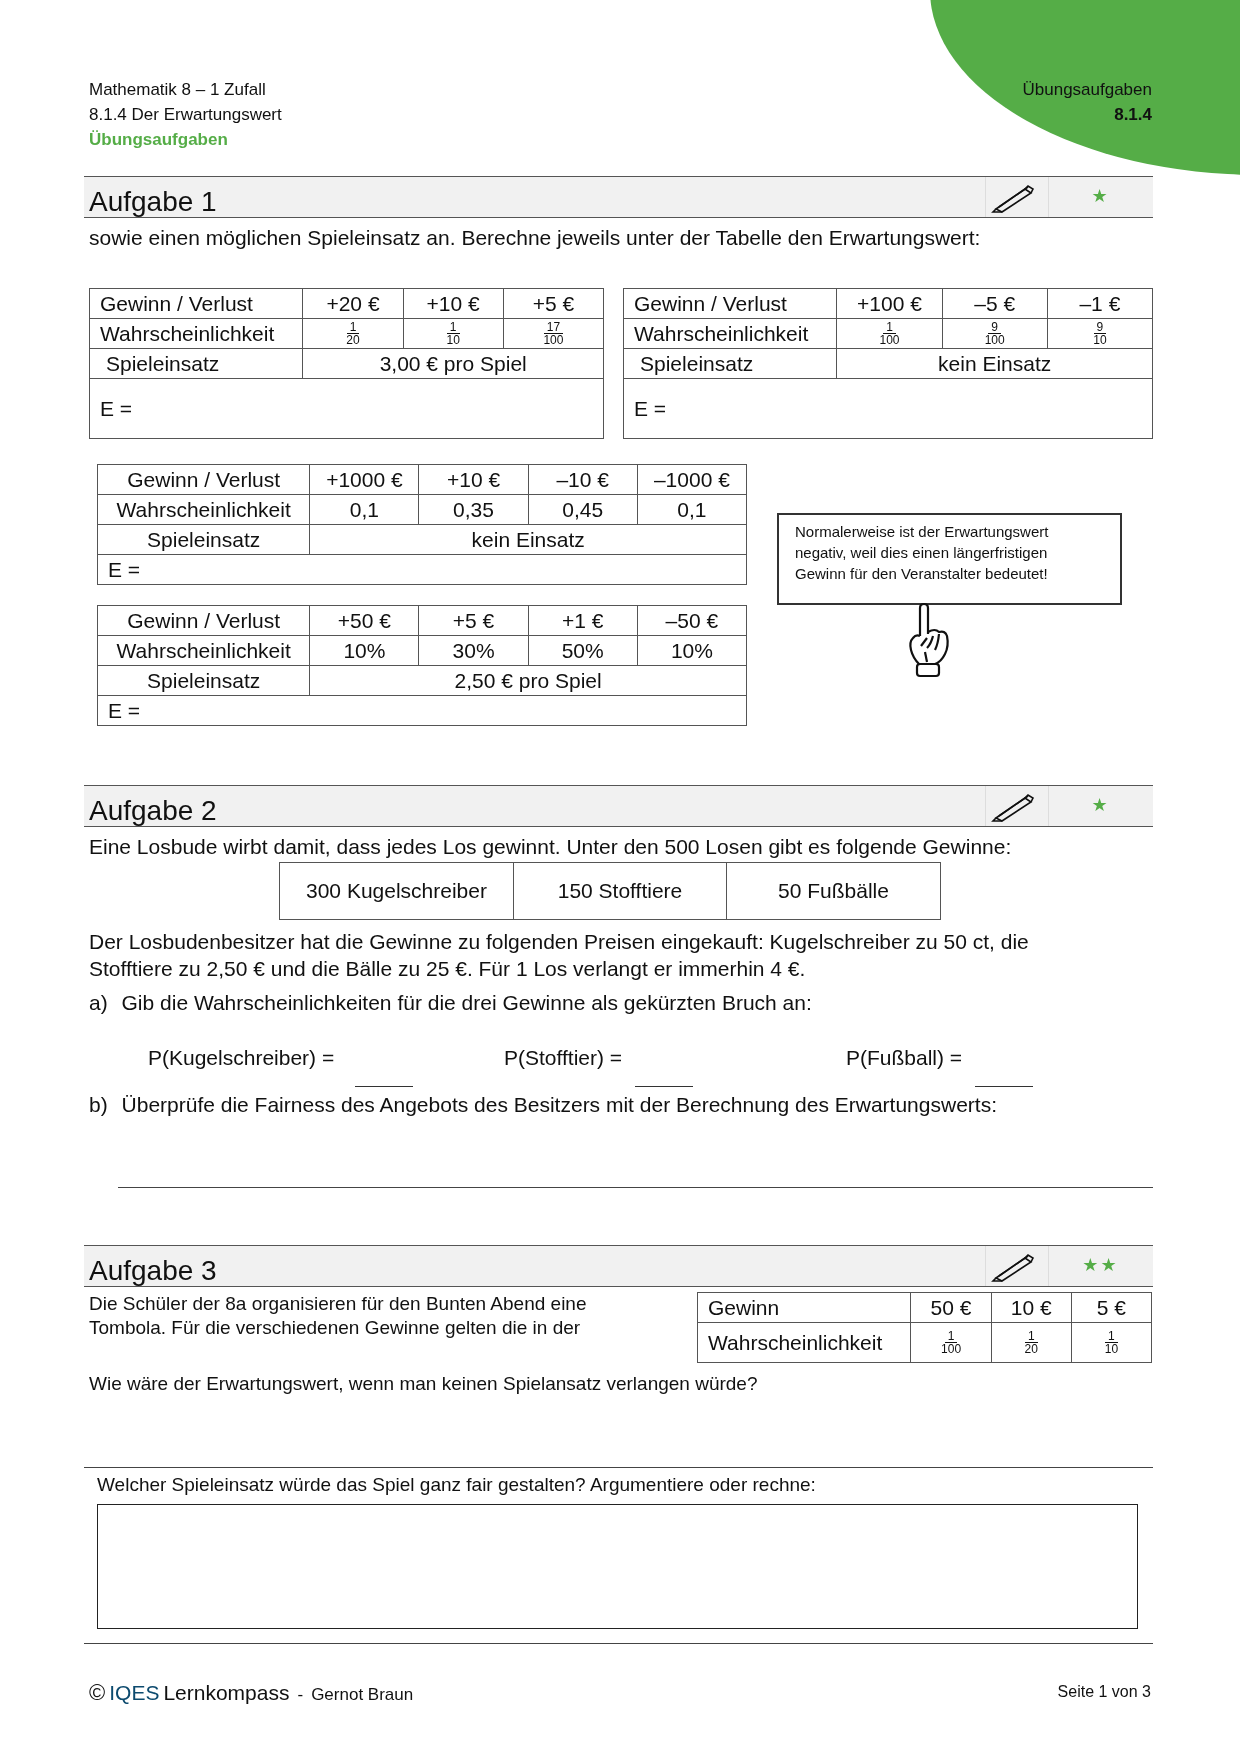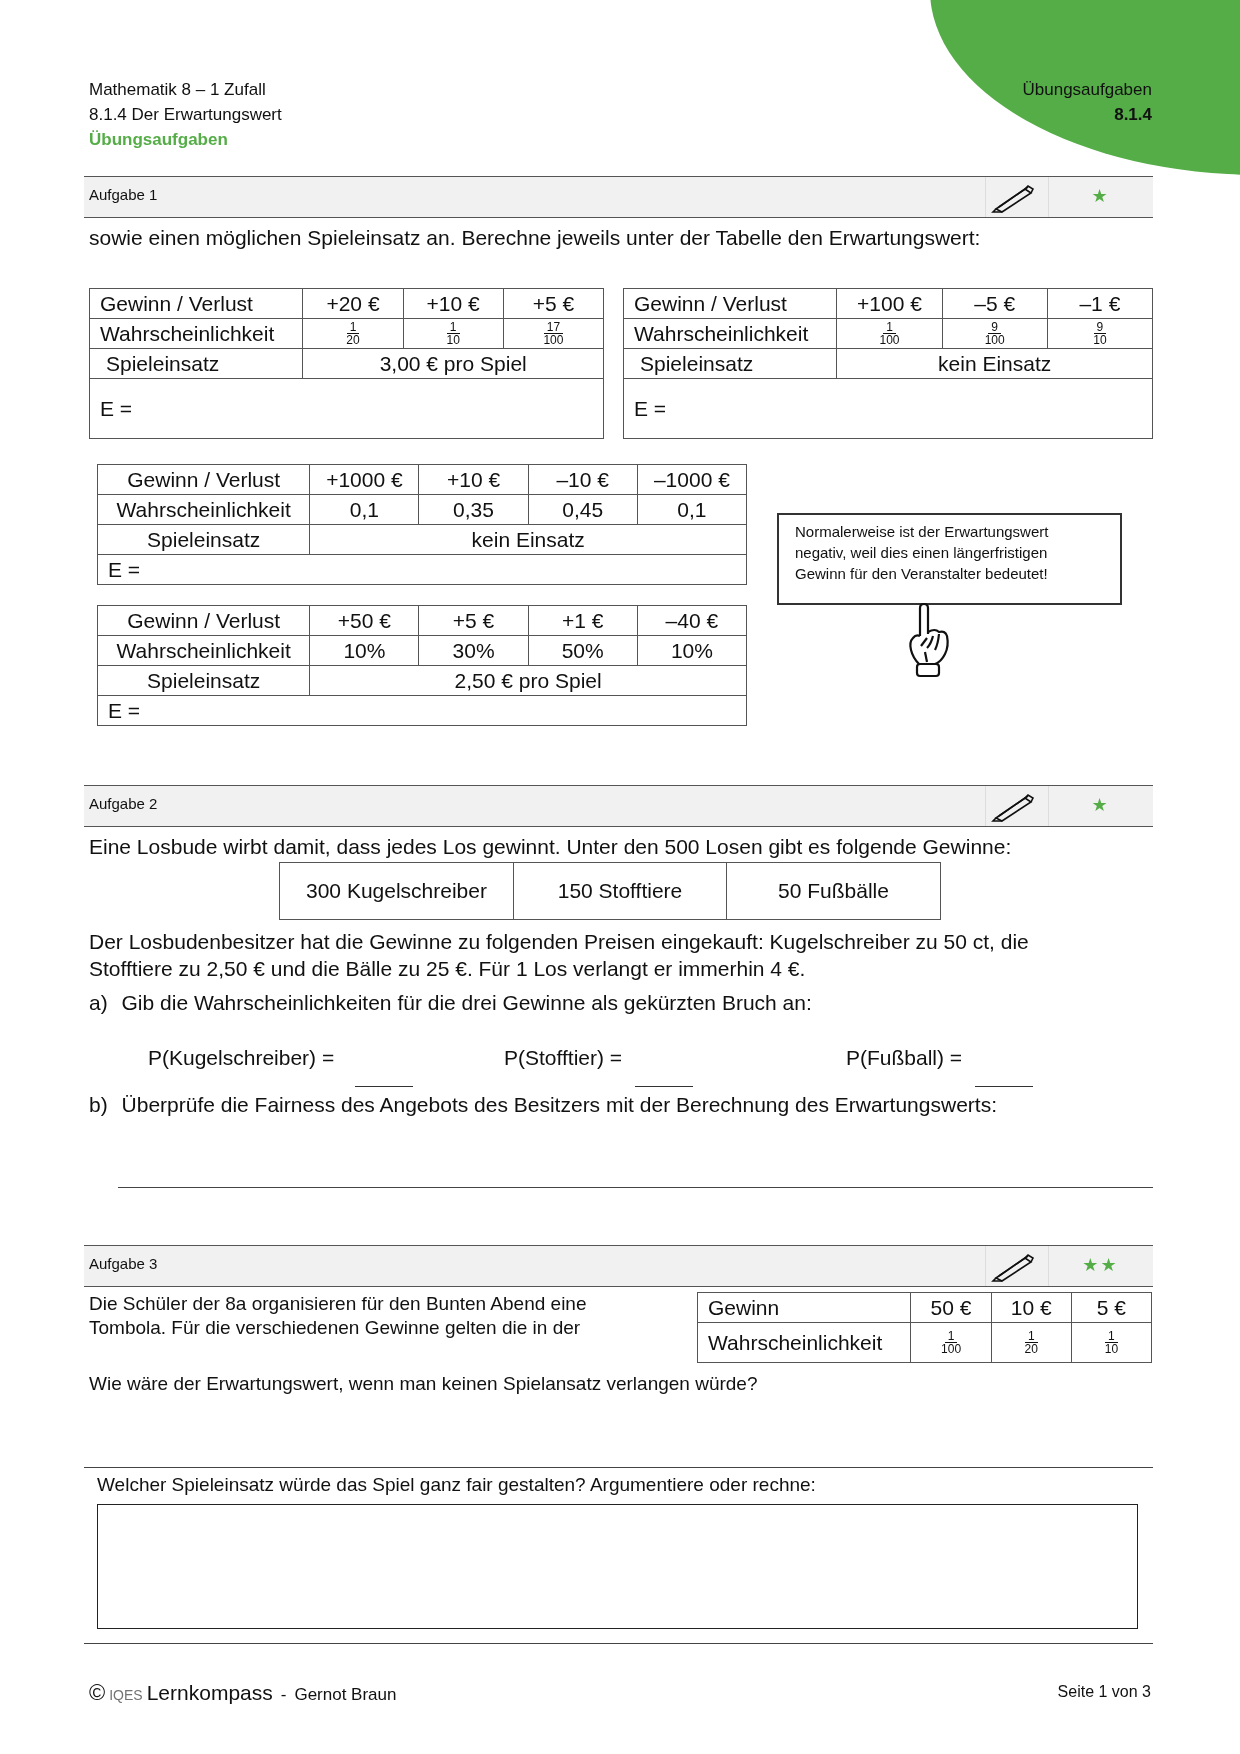--- a/index.html
+++ b/index.html
@@ -13,21 +13,21 @@
 
   .hdr-left { left: 89px; top: 77px; font-size: 17px; line-height: 25px; }
   .hdr-left .b { font-weight: normal; }
   .hdr-left .g { font-weight: bold; color: #55ad47; }
   .hdr-right { right: 88px; top: 77px; font-size: 17px; line-height: 25px; text-align: right; }
   .hdr-right .b { font-weight: bold; }
 
   
   .task-bar { position: absolute; left: 84px; width: 1069px; height: 42px; background: #f1f1f1;
               border-top: 1.5px solid #555; border-bottom: 1.5px solid #555; }
-  .task-bar .title { position: absolute; left: 5px; top: 9px; font-size: 15px; }
+  .task-bar .title { position: absolute; left: 5px; top: 9px; font-size: 28px; }
   .task-bar .sep1 { position: absolute; left: 901px; top: 0; bottom: 0; border-left: 1px solid #ddd; }
   .task-bar .sep2 { position: absolute; left: 964px; top: 0; bottom: 0; border-left: 1px solid #ddd; }
   .task-bar .pencil { position: absolute; left: 907px; top: 6px; width: 44px; height: 30px; }
   .task-bar .stars { position: absolute; left: 964px; width: 105px; top: 8px; text-align: center; color: #55ad47; font-size: 18px; letter-spacing: 2px; }
 
   .para { position: absolute; left: 89px; font-size: 21px; line-height: 27px; }
 
   table.t { position: absolute; border-collapse: collapse; font-size: 21px; }
   table.t td { border: 1.5px solid #555; text-align: center; padding: 0 4px; height: 30px; }
   table.t td.lbl { text-align: left; padding-left: 10px; }
@@ -43,21 +43,21 @@
 
   .prize-table { position: absolute; left: 279px; top: 862px; border-collapse: collapse; font-size: 21px; }
   .prize-table td { border: 1.5px solid #555; height: 57px; text-align: center; }
 
   .blank { position: absolute; height: 0; border-top: 1.5px solid #333; width: 58px; }
   .hline { position: absolute; border-top: 1.5px solid #444; }
   .answer-box { position: absolute; left: 97px; top: 1504px; width: 1041px; height: 125px; border: 1.5px solid #222; }
 
   .footer-left { left: 89px; top: 1680px; font-size: 17px; display: flex; align-items: baseline; gap: 4px; }
   .footer-left .copy { font-size: 22px; }
-  .footer-left .iqes { color: #737373; font-size: 14px; text-align: right; }
+  .footer-left .iqes { color: #0c4a6e; font-size: 21px; text-align: right; }
   .footer-left .lk { font-size: 21px; }
   .footer-left .dash { margin: 0 4px; }
   .footer-right { right: 89px; top: 1683px; font-size: 16px; }
 </style>
 </head>
 <body>
 
 <div class="blob"></div>
 
 <div class="abs hdr-left">
@@ -181,21 +181,21 @@
 </tbody>
   </table>
 
 <table class="t" style="left:97px; top:605px; width:650px;">
   <tbody>
       <tr>
     <td class="lblc" style="width:212px;">Gewinn / Verlust</td>
     <td style="width:109px;">+50 €</td>
     <td style="width:109px;">+5 €</td>
     <td style="width:109px;">+1 €</td>
-    <td style="width:109px;">–40 €</td>
+    <td style="width:109px;">–50 €</td>
   </tr>
   <tr>
     <td class="lblc">Wahrscheinlichkeit</td>
     <td>10%</td>
     <td>30%</td>
     <td>50%</td>
     <td>10%</td>
   </tr>
   <tr>
     <td class="lblc">Spieleinsatz</td>

